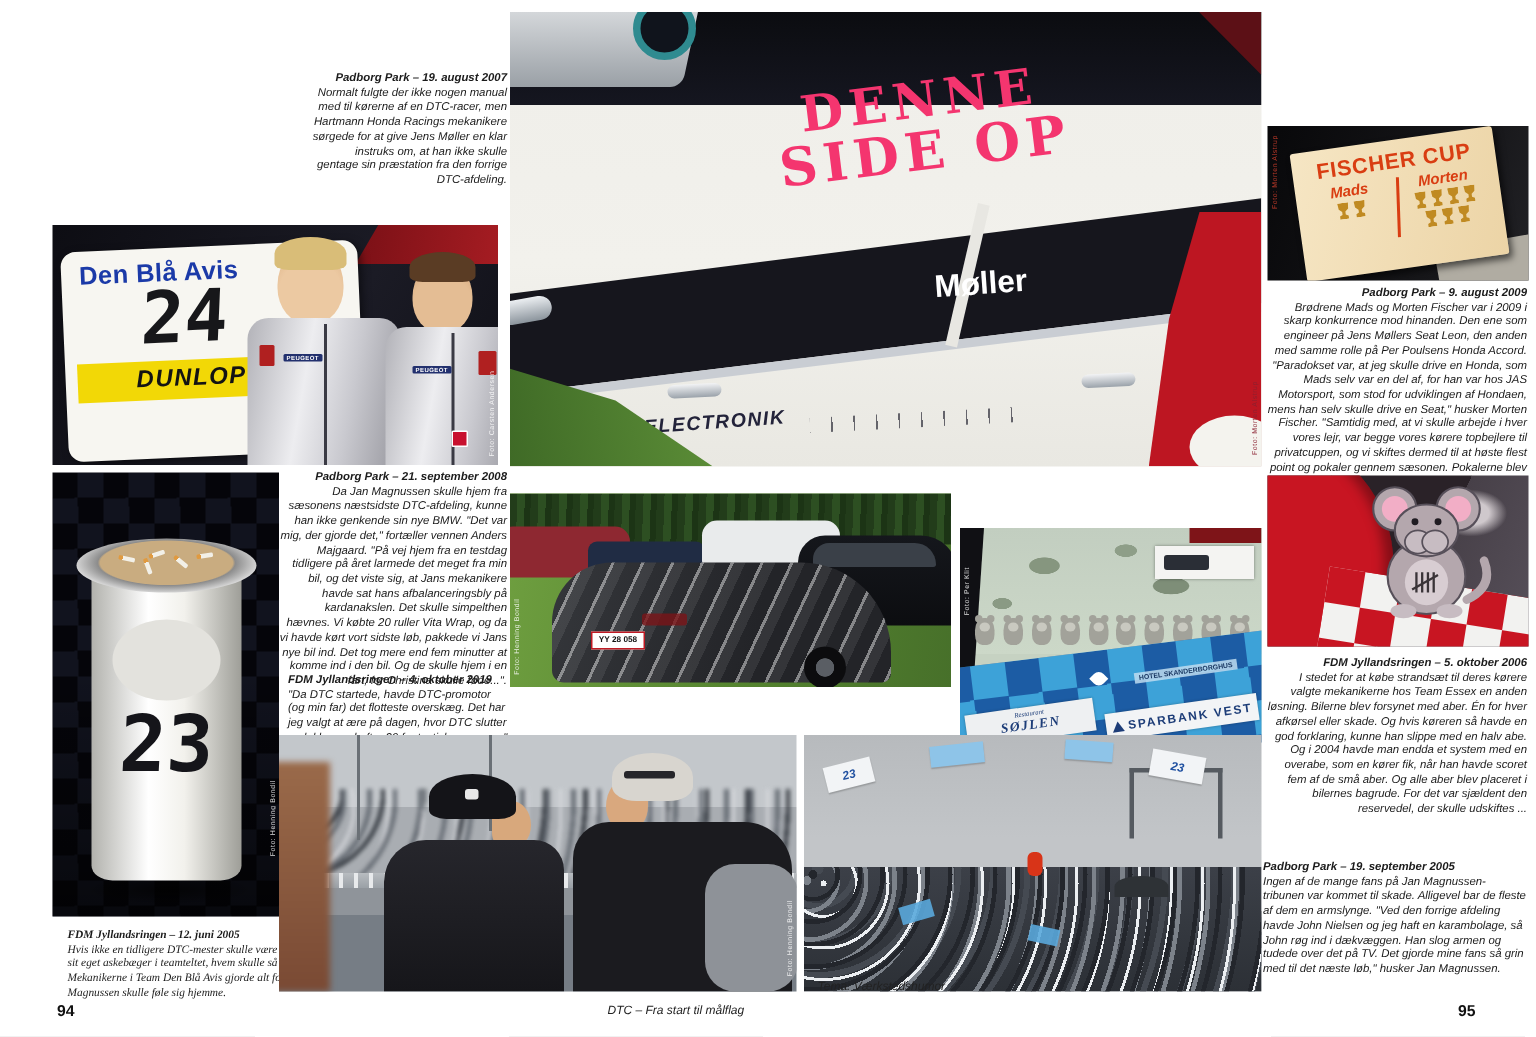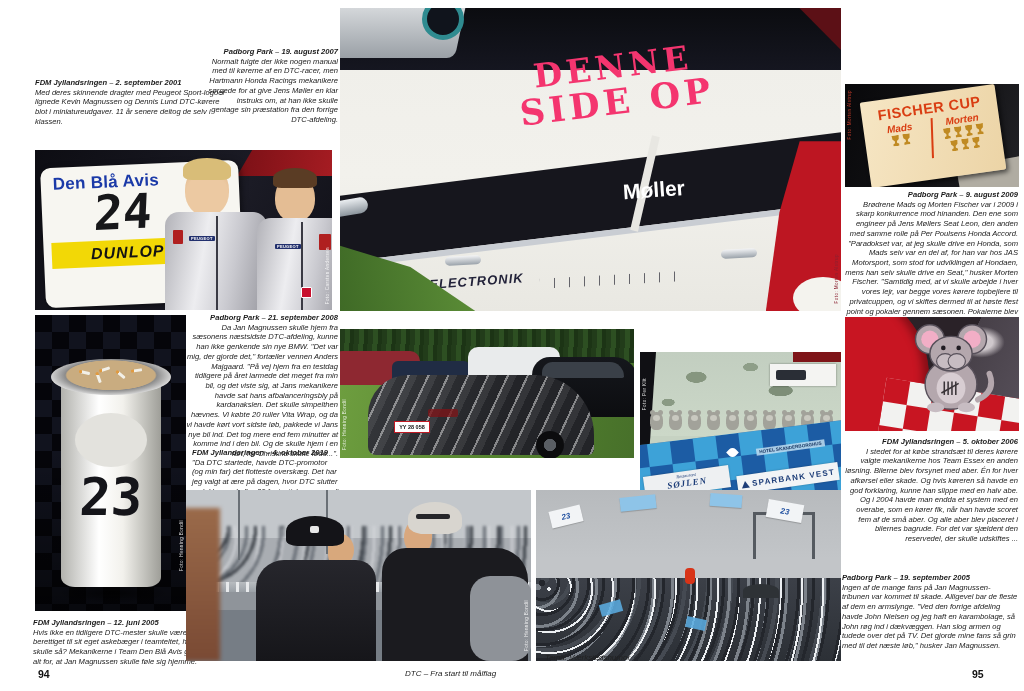--- a/index.html
+++ b/index.html
@@ -36,41 +36,37 @@
         font:italic 700 8px "Liberation Sans",sans-serif;color:#2050a0;box-shadow:0 1px 1px rgba(0,0,0,.2);}
   
   .pageno{position:absolute;font:700 10.5px "Liberation Sans",sans-serif;color:#111;}
   .foot{position:absolute;font:italic 8px "Liberation Sans",sans-serif;color:#222;}
 </style>
 </head>
 <body>
 
 <div id="spread">
 
-  <div class="cap" style="left:35px;top:78px;width:190px;">
-    <span class="cap-title">FDM Jyllandsringen – 2. september 2001</span>
-    <span>Med deres skinnende dragter med Peugeot Sport-logoer lignede Kevin Magnussen og Dennis Lund DTC-kørere blot i miniatureudgaver. 11 år senere deltog de selv i klassen.</span>
-  </div>
   <div class="cap r" style="left:208px;top:47px;width:130px;">
     <span class="cap-title">Padborg Park – 19. august 2007</span>
     <span>Normalt fulgte der ikke nogen manual med til kørerne af en DTC-racer, men Hartmann Honda Racings mekanikere sørgede for at give Jens Møller en klar instruks om, at han ikke skulle gentage sin præstation fra den forrige DTC-afdeling.</span>
   </div>
   <div class="cap r" style="left:845px;top:190px;width:173px;">
     <span class="cap-title">Padborg Park – 9. august 2009</span>
     <span>Brødrene Mads og Morten Fischer var i 2009 i skarp konkurrence mod hinanden. Den ene som engineer på Jens Møllers Seat Leon, den anden med samme rolle på Per Poulsens Honda Accord. "Paradokset var, at jeg skulle drive en Honda, som Mads selv var en del af, for han var hos JAS Motorsport, som stod for udviklingen af Hondaen, mens han selv skulle drive en Seat," husker Morten Fischer. "Samtidig med, at vi skulle arbejde i hver vores lejr, var begge vores kørere topbejlere til privatcuppen, og vi skiftes dermed til at høste flest point og pokaler gennem sæsonen. Pokalerne blev sat på Hondaen og statistikken blev løbende opdateret gennem sæsonen."</span>
   </div>
   <div class="cap r" style="left:186px;top:313px;width:152px;">
     <span class="cap-title">Padborg Park – 21. september 2008</span>
     <span>Da Jan Magnussen skulle hjem fra sæsonens næstsidste DTC-afdeling, kunne han ikke genkende sin nye BMW. "Det var mig, der gjorde det," fortæller vennen Anders Majgaard. "På vej hjem fra en testdag tidligere på året larmede det meget fra min bil, og det viste sig, at Jans mekanikere havde sat hans afbalanceringsbly på kardanakslen. Det skulle simpelthen hævnes. Vi købte 20 ruller Vita Wrap, og da vi havde kørt vort sidste løb, pakkede vi Jans nye bil ind. Det tog mere end fem minutter at komme ind i den bil. Og de skulle hjem i en fart, for Christina skulle føde...".</span>
   </div>
   <div class="cap" style="left:192px;top:448px;width:148px;">
     <span class="cap-title">FDM Jyllandsringen – 4. oktober 2019</span>
     <span>"Da DTC startede, havde DTC-promotor (og min far) det flotteste overskæg. Det har jeg valgt at ære på dagen, hvor DTC slutter og lukker ned efter 20 fantastiske sæsoner" forklarede Casper Elgaard på Twitter.</span>
   </div>
-  <div class="cap" style="left:33px;top:618px;width:182px;">
+  <div class="cap" style="left:45px;top:618px;width:182px;font-family:Liberation Serif, serif;">
     <span class="cap-title">FDM Jyllandsringen – 12. juni 2005</span>
     <span>Hvis ikke en tidligere DTC-mester skulle være berettiget til sit eget askebæger i teamteltet, hvem skulle så? Mekanikerne i Team Den Blå Avis gjorde alt for, at Jan Magnussen skulle føle sig hjemme.</span>
   </div>
   <div class="cap r" style="left:845px;top:437px;width:173px;">
     <span class="cap-title">FDM Jyllandsringen – 5. oktober 2006</span>
     <span>I stedet for at købe strandsæt til deres kørere valgte mekanikerne hos Team Essex en anden løsning. Bilerne blev forsynet med aber. Én for hver afkørsel eller skade. Og hvis køreren så havde en god forklaring, kunne han slippe med en halv abe. Og i 2004 havde man endda et system med en overabe, som en kører fik, når han havde scoret fem af de små aber. Og alle aber blev placeret i bilernes bagrude. For det var sjældent den reservedel, der skulle udskiftes ...</span>
   </div>
   <div class="cap" style="left:842px;top:573px;width:176px;">
     <span class="cap-title">Padborg Park – 19. september 2005</span>
     <span>Ingen af de mange fans på Jan Magnussen-tribunen var kommet til skade. Alligevel bar de fleste af dem en armslynge. "Ved den forrige afdeling havde John Nielsen og jeg haft en karambolage, så John røg ind i dækvæggen. Han slog armen og tudede over det på TV. Det gjorde mine fans så grin med til det næste løb," husker Jan Magnussen.</span>

